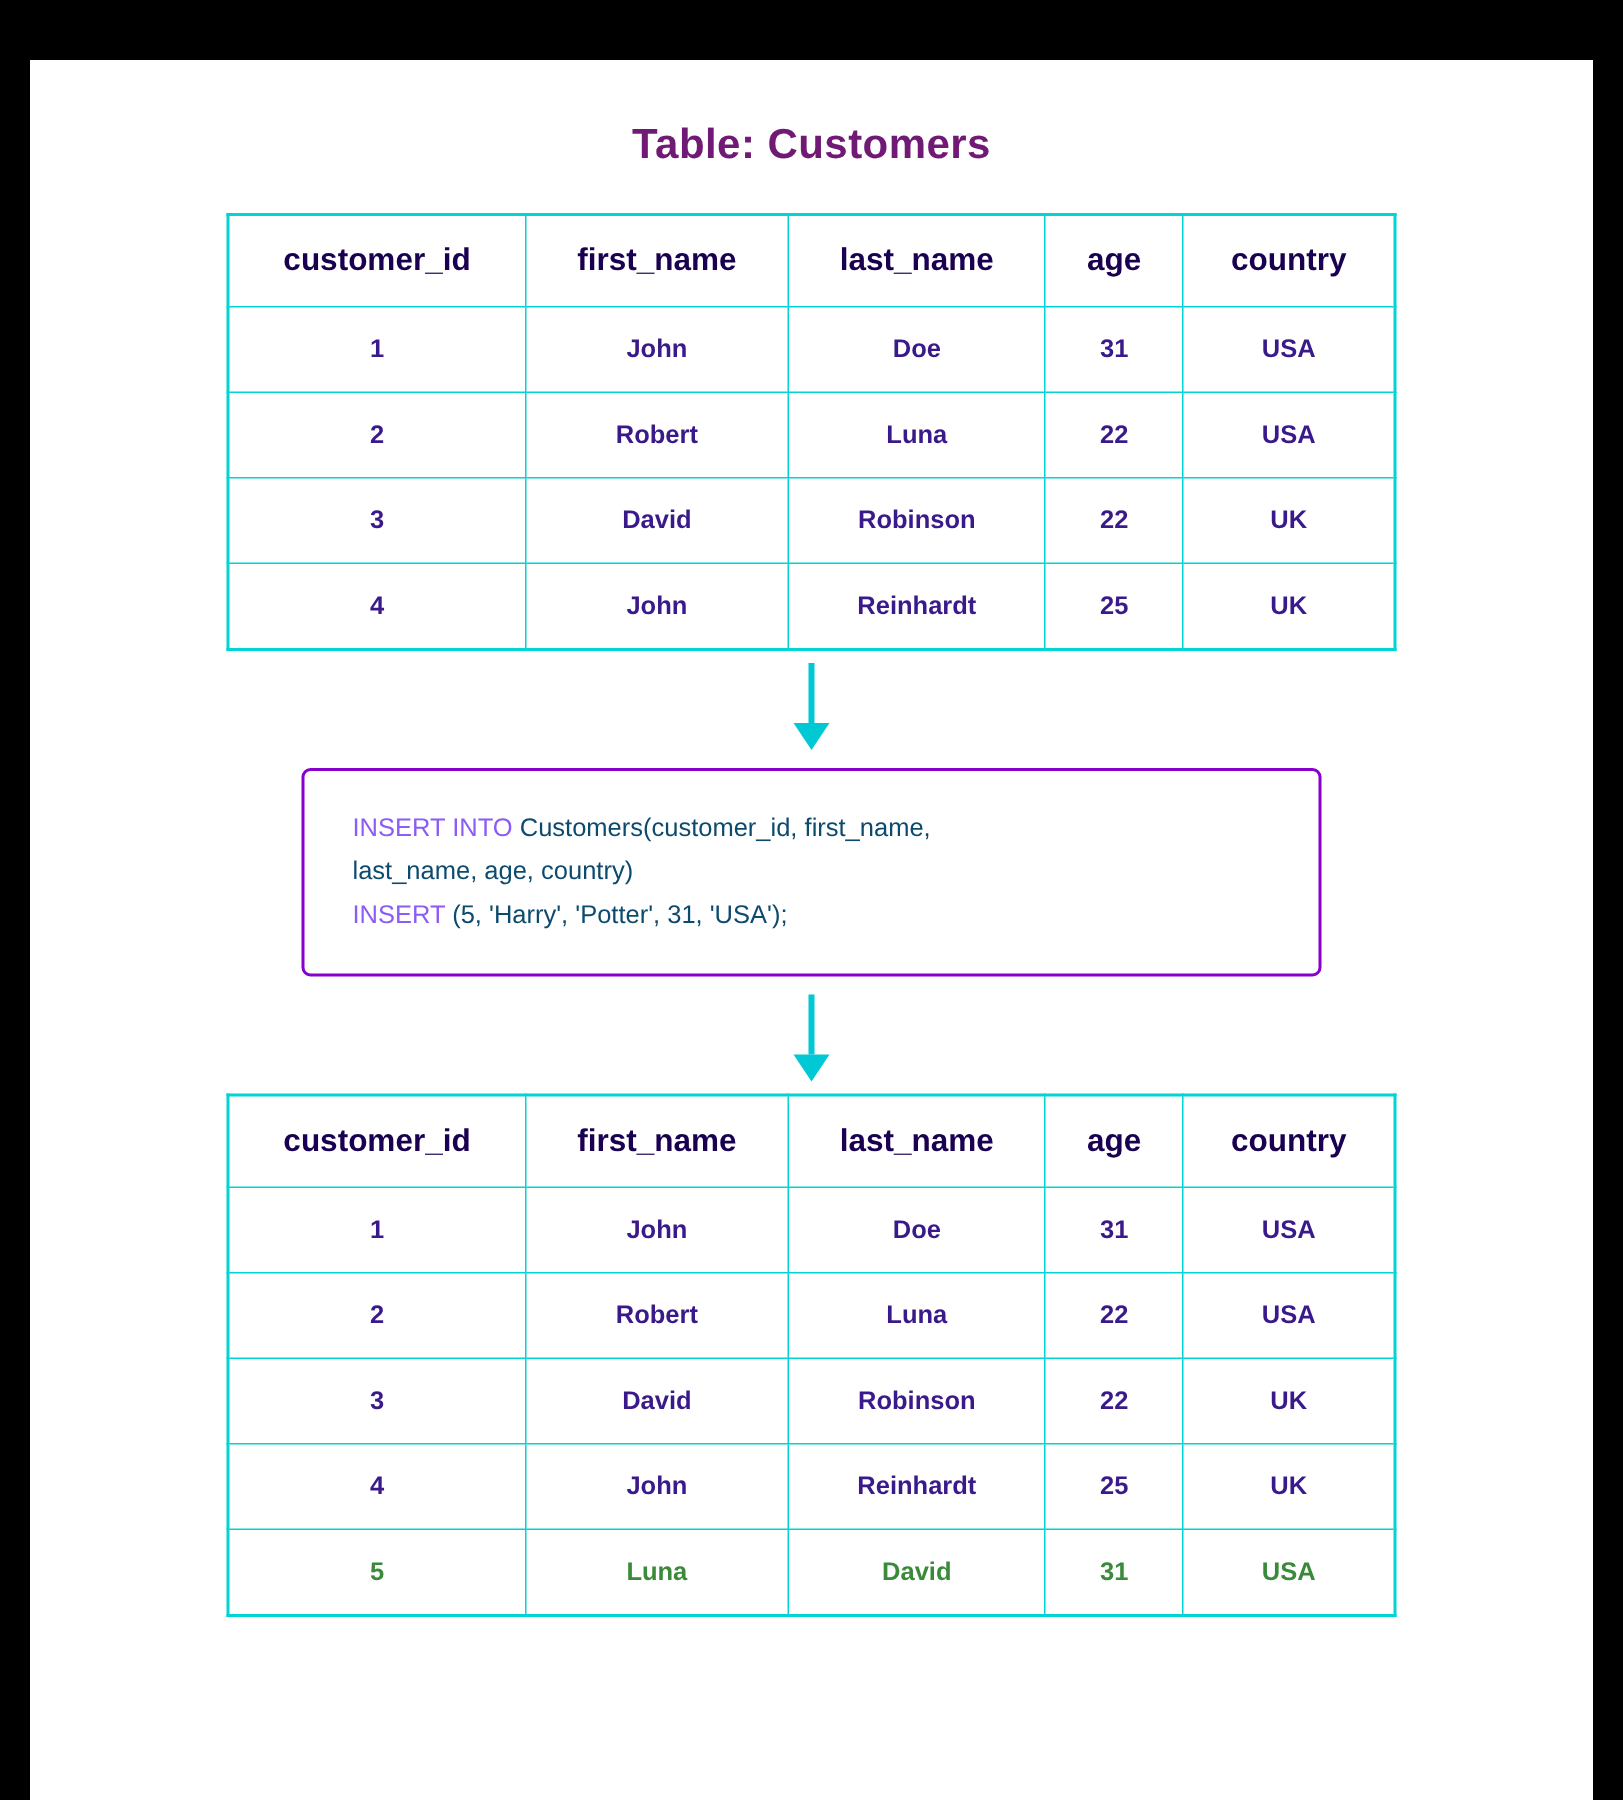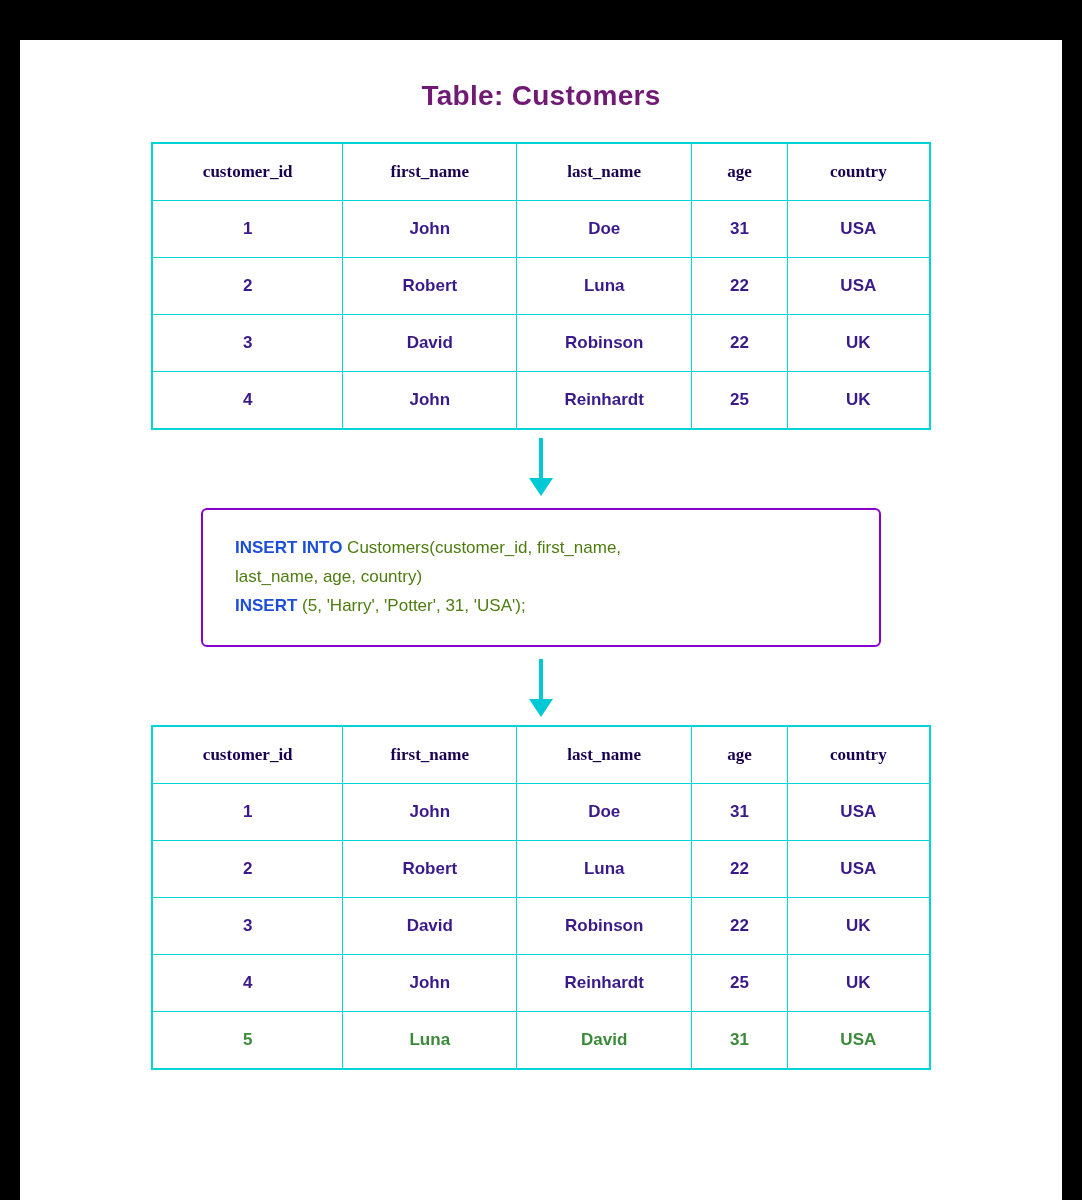--- a/index.html
+++ b/index.html
@@ -44,25 +44,24 @@
     .db-table {
       border-collapse: collapse;
       border: 2.5px solid #00d4d4;
       width: 780px;
     }
 
     .db-table th {
       border: 1.5px solid #00d4d4;
       padding: 18px 20px;
       text-align: center;
-      font-size: 17px;
+      font-size: 21px;
       font-weight: 800;
       color: #1a0050;
       background: #ffffff;
-      font-family: Liberation Serif, serif;
     }
 
     .db-table td {
       border: 1.5px solid #00d4d4;
       padding: 18px 20px;
       text-align: center;
       font-size: 17px;
       font-weight: 700;
       color: #3a1a8a;
       background: #ffffff;
@@ -101,27 +100,27 @@
     }
 
     .sql-text {
       font-size: 17px;
       line-height: 1.7;
       color: #6600cc;
       font-family: 'Arial', sans-serif;
     }
 
     .sql-keyword {
-      font-weight: 700;
-      color: #1d4ed8;
+      font-weight: 400;
+      color: #8b5cf6;
     }
 
     .sql-normal {
       font-weight: 400;
-      color: #4d7c0f;
+      color: #0c4a6e;
     }
 
     
     .new-row td {
       color: #3a8a3a;
     }
   </style>
 </head>
 <body>
 

